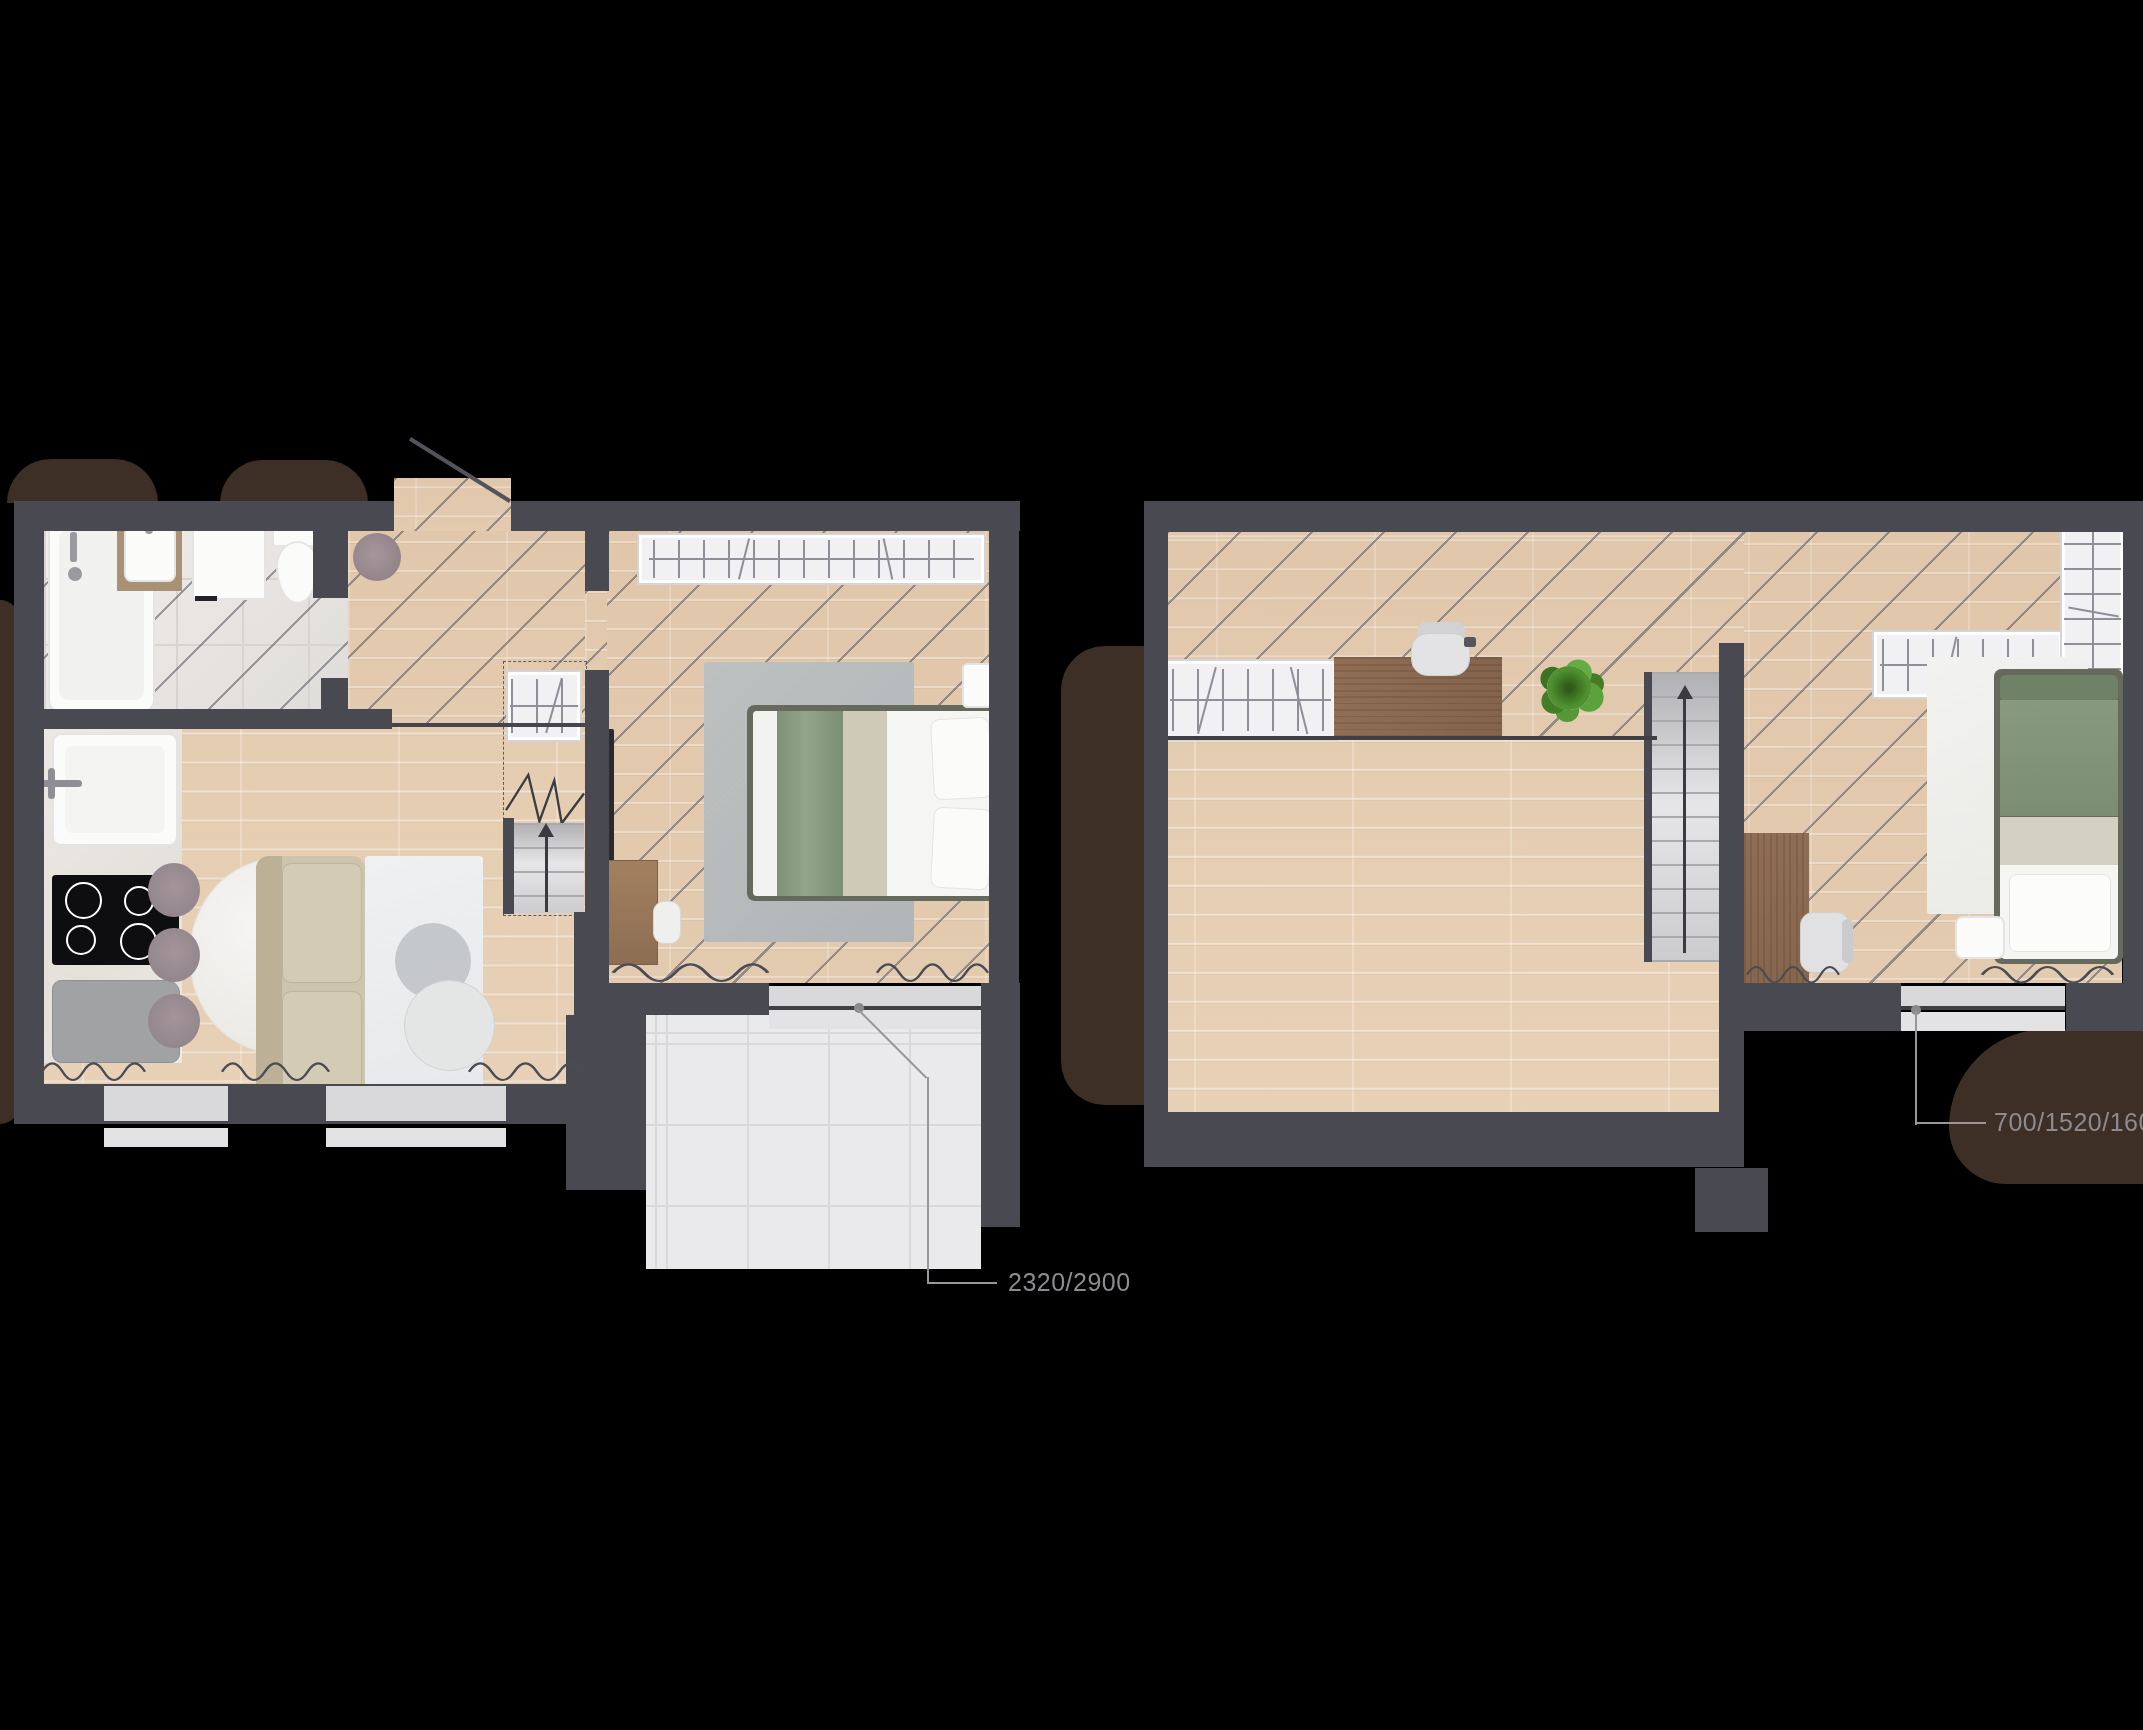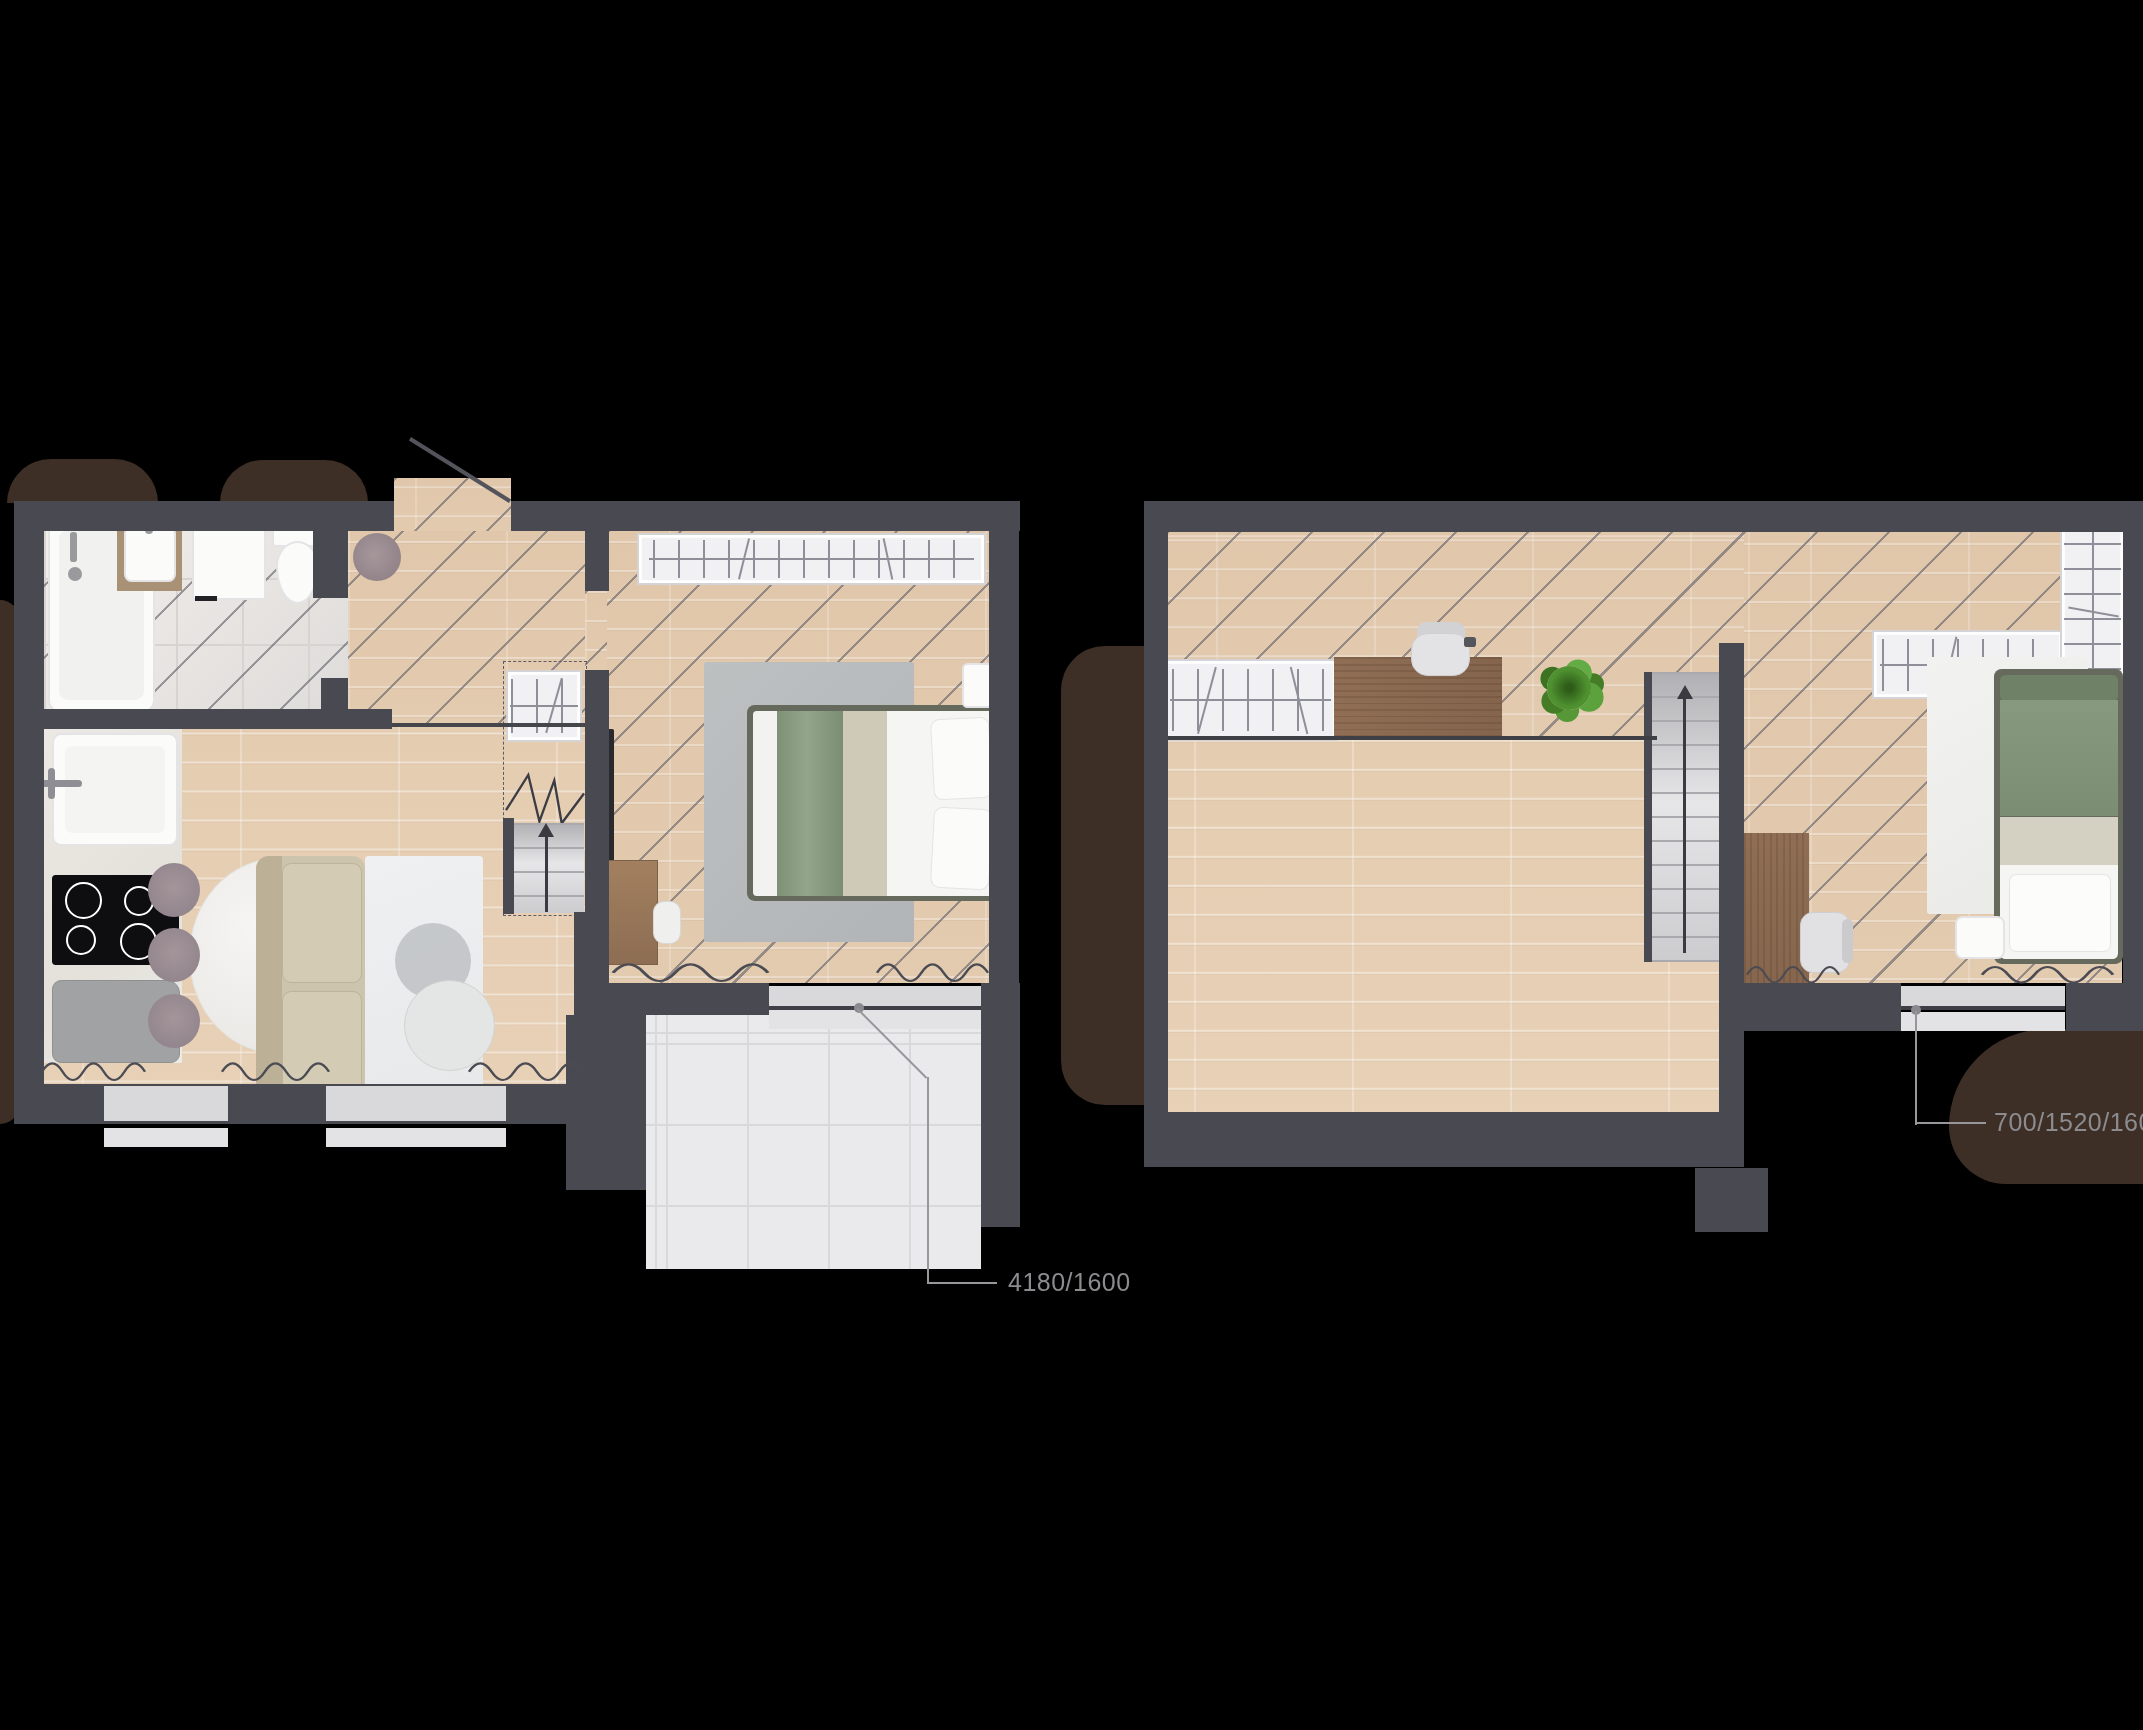--- a/index.html
+++ b/index.html
@@ -241,21 +241,21 @@
       <path d="M0,14 q11,-20 22,0 t22,0 t22,0 t22,0 t22,0" fill="none" stroke="#4b4b53" stroke-width="2.6"></path>
     </svg>
   <svg class="wave" style="left:1982px;top:964px;" width="131" height="18.5" viewBox="0 0 110 24" preserveAspectRatio="none">
       <path d="M0,14 q11,-20 22,0 t22,0 t22,0 t22,0 t22,0" fill="none" stroke="#4b4b53" stroke-width="2.6"></path>
     </svg>
 
   <div class="dot" style="left:854px;top:1003px;"></div>
   <div class="leader" style="left:858px;top:1008px;width:98px;height:2.3px;transform:rotate(45deg);transform-origin:0 0;"></div>
   <div class="leader" style="left:927px;top:1077px;width:2.3px;height:207px;"></div>
   <div class="leader" style="left:927px;top:1282px;width:70px;height:2.3px;"></div>
-  <div class="dimlabel" style="left:1008px;top:1268px;">4180/1600</div>
+  <div class="dimlabel" style="left:1008px;top:1268px;">2320/2900</div>
 
   <div class="dot" style="left:1911px;top:1005px;"></div>
   <div class="leader" style="left:1915px;top:1011px;width:2.3px;height:114px;"></div>
   <div class="leader" style="left:1915px;top:1122px;width:71px;height:2.3px;"></div>
   <div class="dimlabel" style="left:1994px;top:1108px;">700/1520/1600</div>
 
 </div>
 
 
 </body></html>

